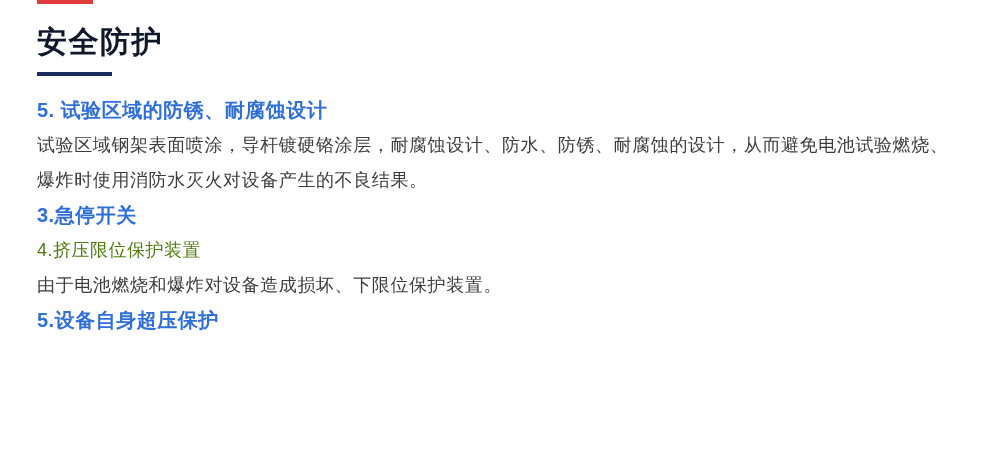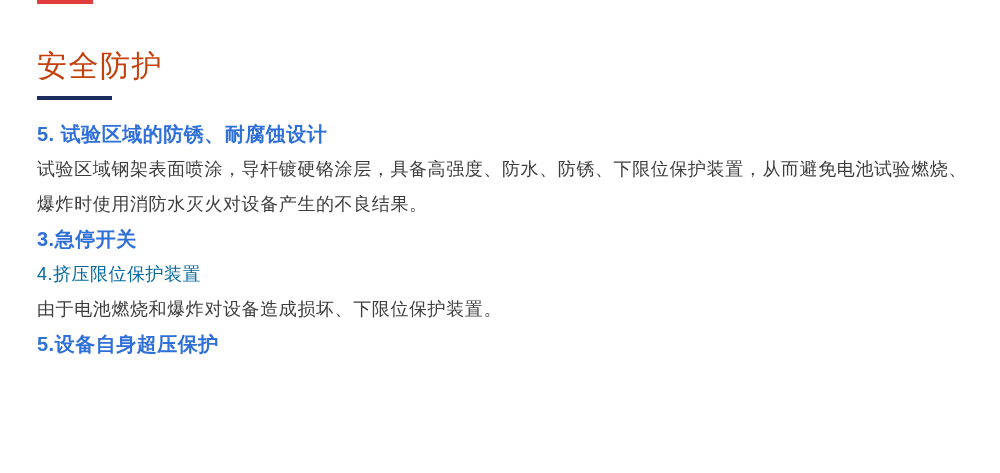--- a/index.html
+++ b/index.html
@@ -15,24 +15,23 @@
     left: 37px; top: 0;
     width: 56px; height: 4px;
     background: #e03c3c;
   }
   .page {
     padding: 26px 40px 0 37px;
   }
   .page-title {
     font-size: 30px;
     line-height: 32px;
-    font-weight: 400;
+    font-weight: 700;
     letter-spacing: 1.5px;
-    color: #c2410c;
-    margin-top: 24px;
+    color: #0f172a;
   }
   .title-underline {
     width: 75px; height: 4px;
     background: #1b2d5e;
     margin-top: 14px;
   }
   .body-area {
     margin-top: 17px;
   }
   .line {
@@ -41,21 +40,21 @@
   }
   .sec-heading {
     font-size: 20px;
     font-weight: 700;
     color: #2f6fd8;
     letter-spacing: 0.5px;
   }
   .sec-heading.plain {
     font-size: 18px;
     font-weight: 400;
-    color: #0369a1;
+    color: #4d7c0f;
   }
   .body-line {
     font-size: 18px;
     color: #3d3d3d;
     letter-spacing: 0.6px;
   }
 </style>
 </head>
 <body>
 
@@ -64,21 +63,21 @@
 <div class="page">
 
   <div class="page-title">安全防护</div>
   <div class="title-underline"></div>
 
   <div class="body-area">
 
 
     <div>
       <div class="line sec-heading">5. 试验区域的防锈、耐腐蚀设计</div>
-      <div class="line body-line">试验区域钢架表面喷涂，导杆镀硬铬涂层，具备高强度、防水、防锈、下限位保护装置，从而避免电池试验燃烧、</div>
+      <div class="line body-line">试验区域钢架表面喷涂，导杆镀硬铬涂层，耐腐蚀设计、防水、防锈、耐腐蚀的设计，从而避免电池试验燃烧、</div>
       <div class="line body-line">爆炸时使用消防水灭火对设备产生的不良结果。</div>
     </div>
 
     <div>
       <div class="line sec-heading">3.急停开关</div>
     </div>
 
     <div>
       <div class="line sec-heading plain">4.挤压限位保护装置</div>
       <div class="line body-line">由于电池燃烧和爆炸对设备造成损坏、下限位保护装置。</div>

